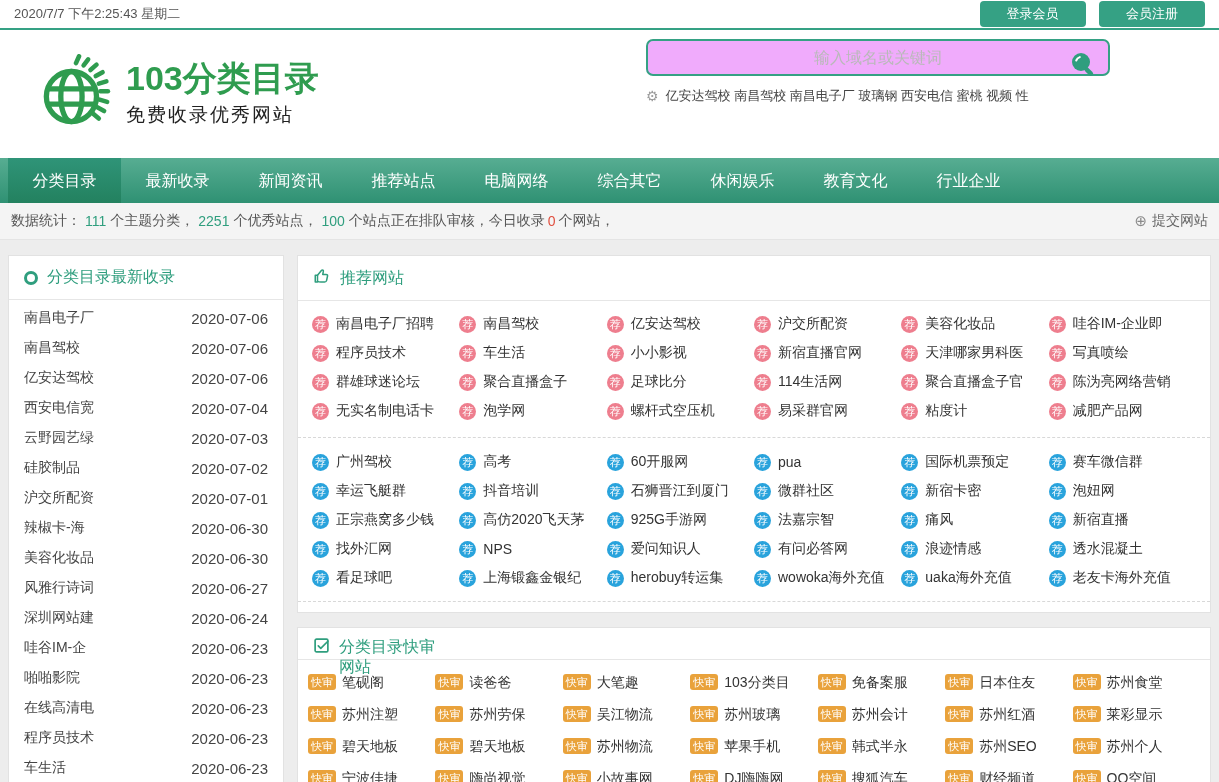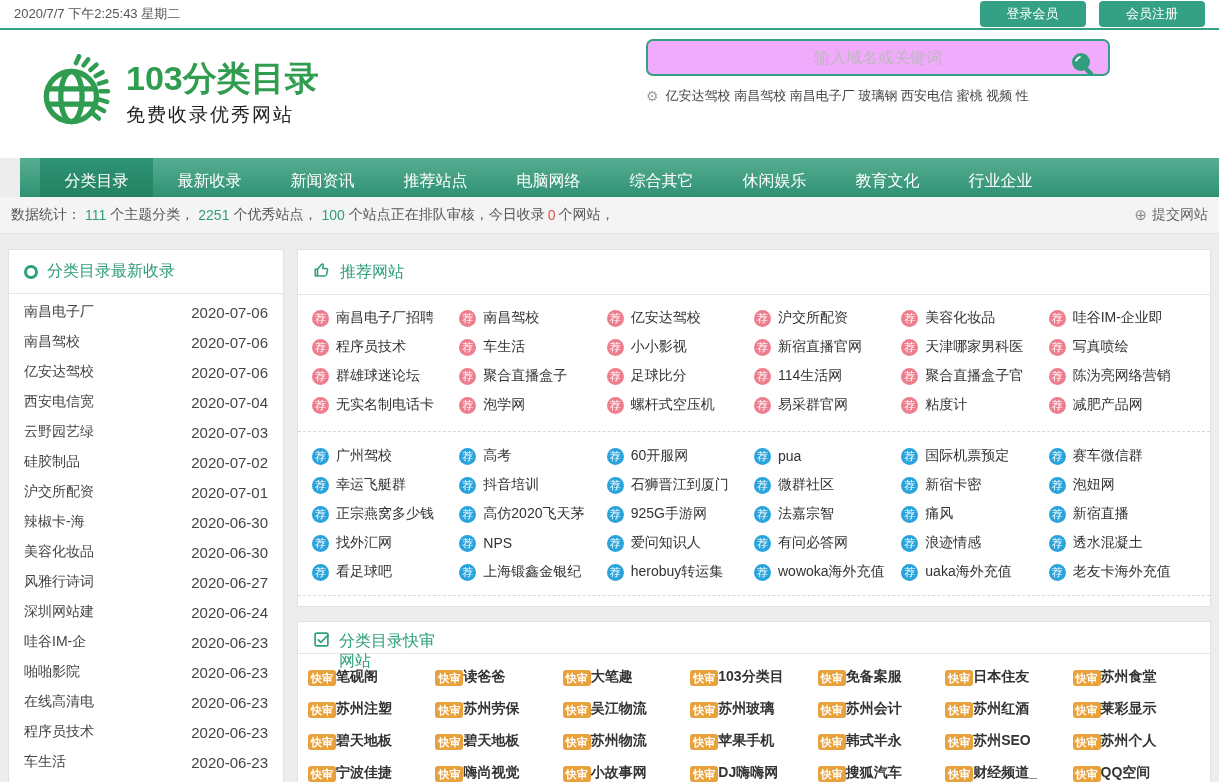--- a/index.html
+++ b/index.html
@@ -35,22 +35,22 @@
   .search-wrap{position:absolute;left:646px;top:9px;width:464px;}
   .search-box{position:relative;height:37px;border:2px solid var(--btn-green);border-radius:7px;background:#f0abfc;}
   .search-box input{width:100%;height:100%;border:none;outline:none;text-align:center;
     font-size:16px;color:#333;background:transparent;font-family:inherit;}
   .search-box input::placeholder{color:#b9b9b9;}
   .search-btn{position:absolute;right:10px;top:8px;width:30px;height:30px;cursor:pointer;border:none;background:none;padding:0;}
   .hotline{margin-top:11px;display:flex;align-items:center;gap:7px;font-size:13px;color:#444;}
   .gear{color:#9b9b9b;font-size:14px;}
 
   
-  .navbar{height:39px;background:linear-gradient(180deg,var(--nav-top),var(--nav-bottom));
-    display:flex;padding-left:20px;margin-left:20px;}
+  .navbar{height:45px;background:linear-gradient(180deg,var(--nav-top),var(--nav-bottom));
+    display:flex;padding-left:8px;}
   .nav-item{width:113px;line-height:45px;text-align:center;color:#fff;font-size:16px;cursor:pointer;}
   .nav-item.active{background:linear-gradient(180deg,var(--nav-active-top),var(--nav-active-bottom));}
 
   
   .statsbar{height:37px;background:#f4f4f4;border-bottom:1px solid #e4e4e4;
     display:flex;align-items:center;justify-content:space-between;padding:0 11px;font-size:14px;color:#555;}
   .stats-left{display:flex;align-items:center;}
   .num-g{color:var(--stat-green);margin:0 4px;}
   .num-r{color:var(--stat-red);margin:0 3px;}
   .submit-link{display:flex;align-items:center;gap:5px;color:#666;font-size:14px;cursor:pointer;}
@@ -79,22 +79,22 @@
     white-space:nowrap;overflow:hidden;cursor:pointer;}
   .badge-rec{flex:0 0 auto;width:17px;height:17px;border-radius:50%;background:var(--badge-pink);
     color:#fff;font-size:11px;display:flex;align-items:center;justify-content:center;}
   .g2 .badge-rec{background:var(--badge-blue);}
 
   
   .quick-head{height:32px;border-bottom:1px solid #e6e6e6;display:flex;align-items:flex-start;
     gap:9px;padding:9px 15px 0;color:var(--accent);font-size:16px;overflow:visible;position:relative;z-index:2;}
   .quick-title{width:98px;line-height:1.25;background:transparent;}
   .quick-grid{display:grid;grid-template-columns:repeat(7,1fr);row-gap:14px;padding:14px 10px 12px;}
-  .quick-item{display:flex;align-items:flex-end;gap:0;font-size:14px;color:#333;
-    white-space:nowrap;overflow:hidden;cursor:pointer;font-weight:bold;}
+  .quick-item{display:flex;align-items:flex-start;gap:6px;font-size:14px;color:#333;
+    white-space:nowrap;overflow:hidden;cursor:pointer;}
   .badge-quick{flex:0 0 auto;background:var(--badge-orange);color:#fff;font-size:11px;
     padding:2px 3px;border-radius:3px;line-height:1.1;}
 </style>
 </head>
 <body>
 
 <div class="topbar">
   <span class="date">2020/7/7 下午2:25:43 星期二</span>
   <span>
     <button class="member-btn">登录会员</button>

